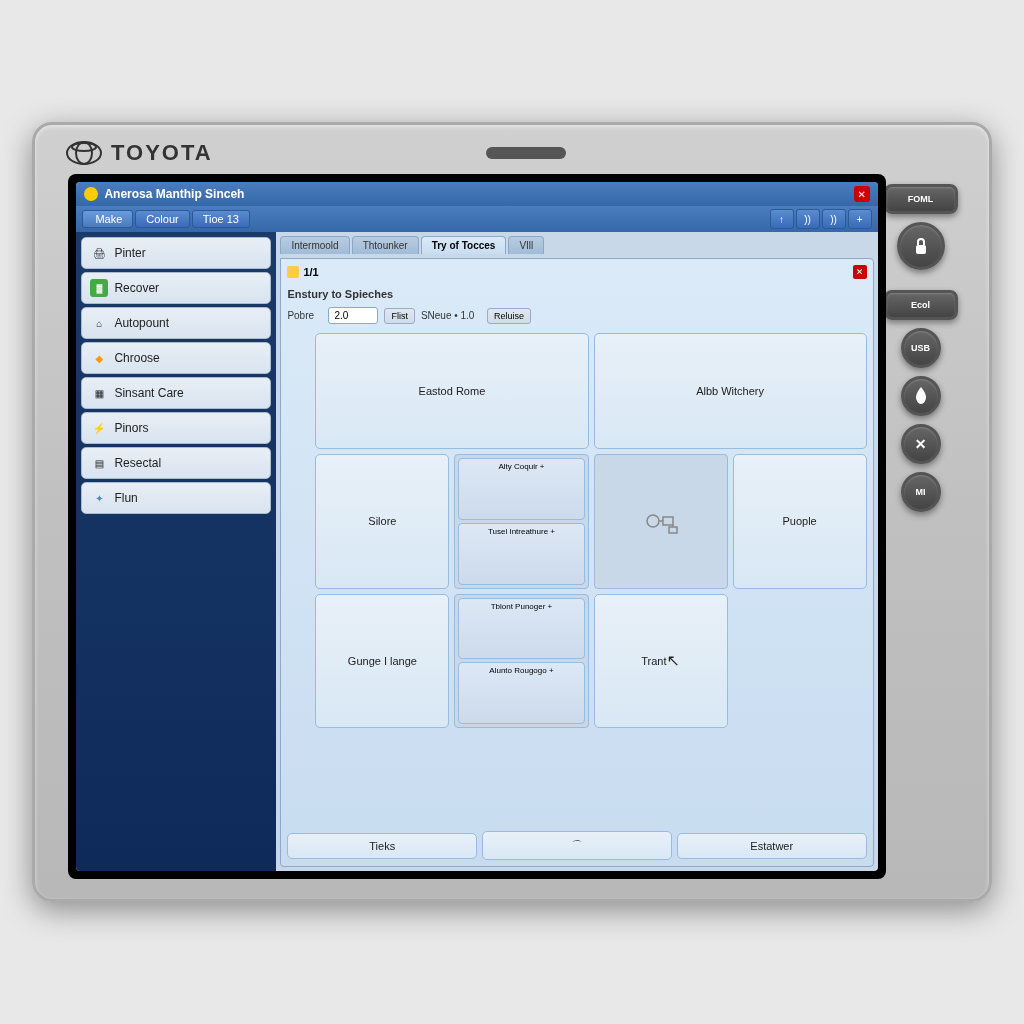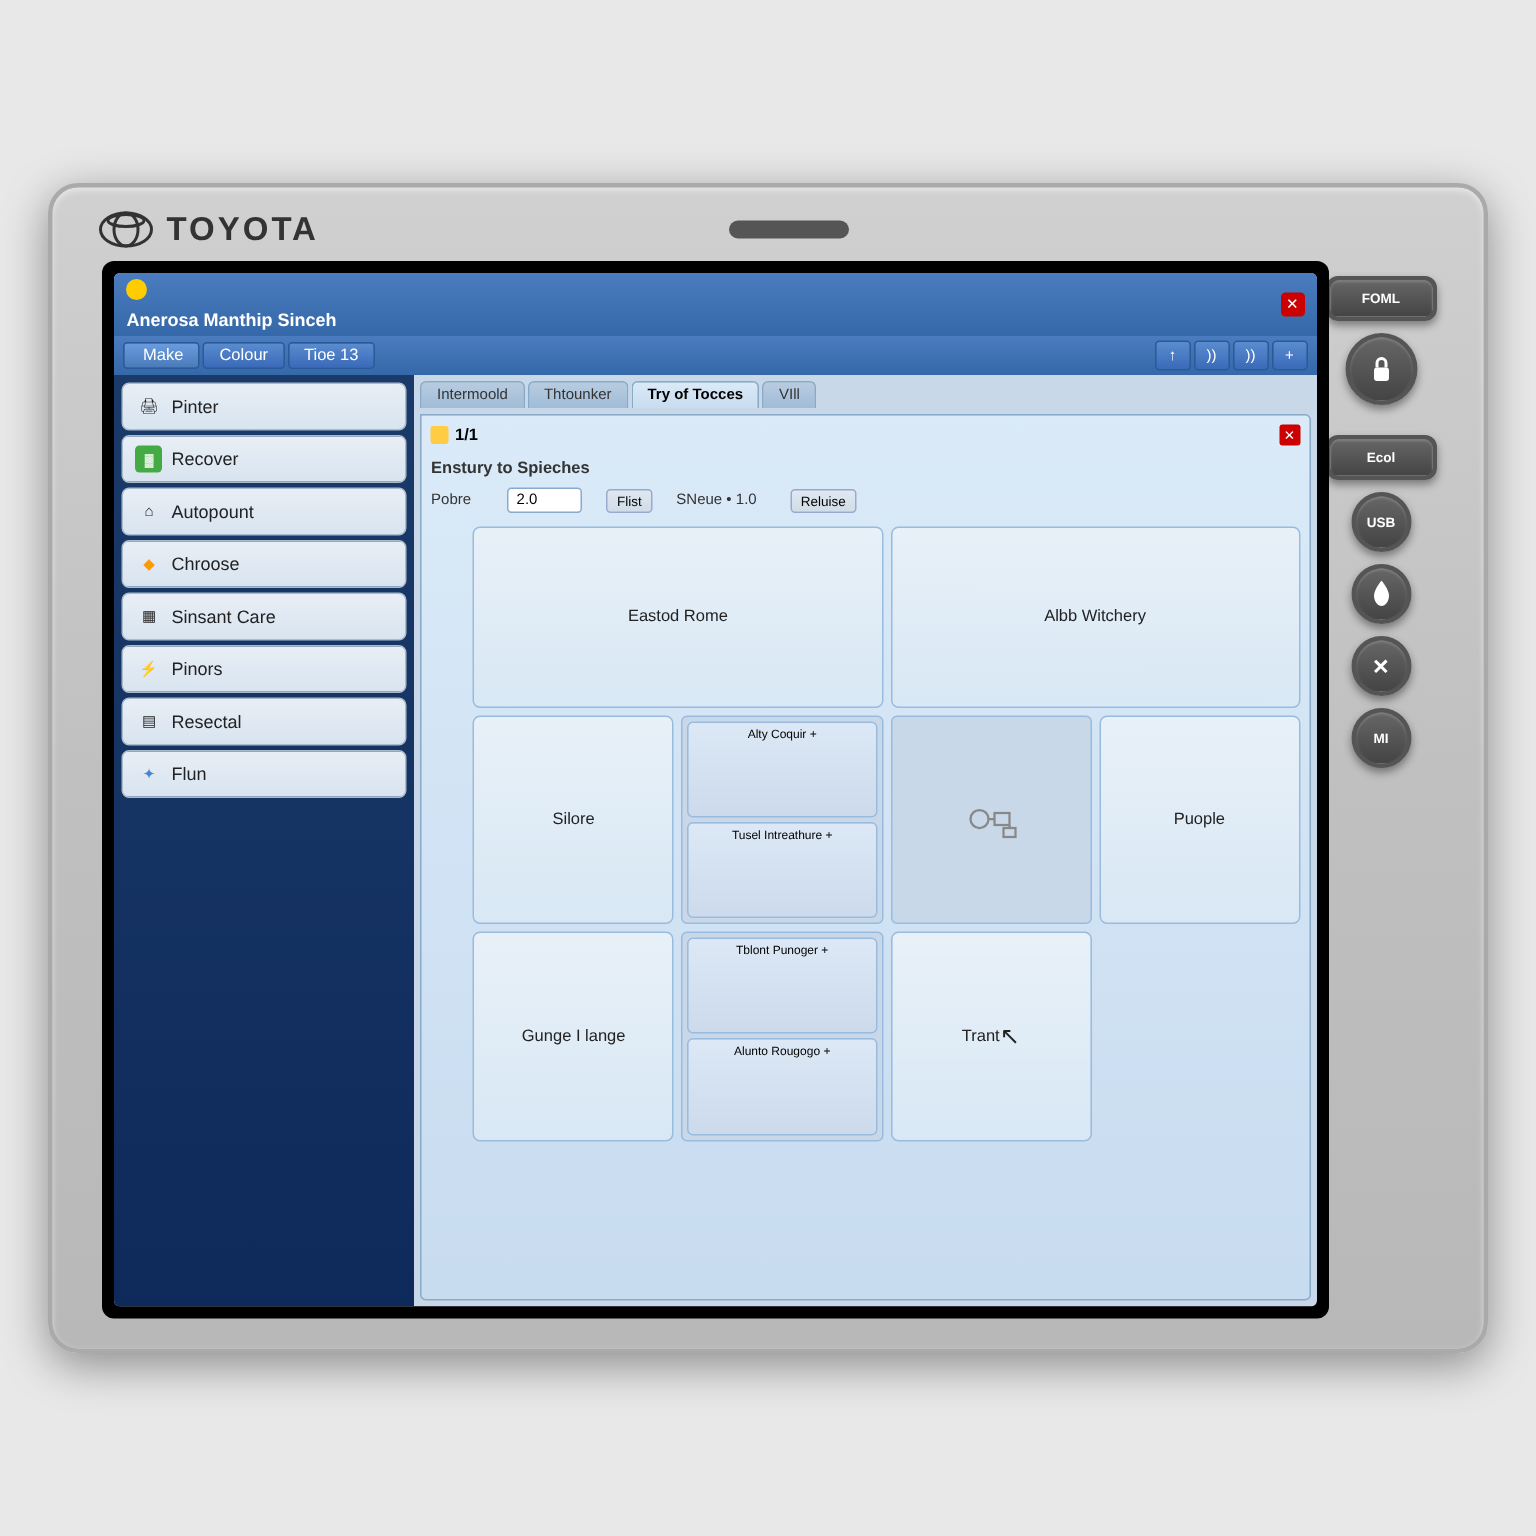--- a/index.html
+++ b/index.html
@@ -93,23 +93,22 @@
       padding: 4px 8px;
       display: flex;
       justify-content: space-between;
       align-items: center;
       font-size: 12px;
       font-weight: bold;
     }
 
     .title-bar-left {
       display: flex;
-      align-items: flex-start;
+      align-items: flex-end;
       gap: 6px;
-      flex-direction: column;
     }
 
     .title-icon {
       width: 14px;
       height: 14px;
       background: #ffcc00;
       border-radius: 50%;
     }
 
     .title-close {
@@ -252,21 +251,21 @@
     .sub-title {
       font-size: 11px;
       font-weight: bold;
       color: #333;
       padding: 2px 0;
     }
 
     .param-row {
       display: flex;
       align-items: center;
-      gap: 16px;
+      gap: 6px;
       margin-bottom: 4px;
     }
 
     .param-label {
       font-size: 10px;
       color: #333;
       min-width: 35px;
     }
 
     .param-input {
@@ -523,20 +522,25 @@
                   </div>
                   <button class="grid-btn">
                     <span>Trant</span>
                     <span class="cursor-icon">↖</span>
                   </button>
                   <div style="background:transparent;"></div>
 
                   <div style="background:transparent;"></div>
                 </div>
 
+                <div class="bottom-row">
+                  <button class="grid-btn" style="flex:1;">Tieks</button>
+                  <button class="grid-btn" style="flex:1;">⌒</button>
+                  <button class="grid-btn" style="flex:1;">Estatwer</button>
+                </div>
               </div>
             </div>
           </div>
         </div>
       </div>
     </div>
 
     <div class="right-buttons">
       <div class="hw-button rect">FOML</div>
       <div class="hw-button">

